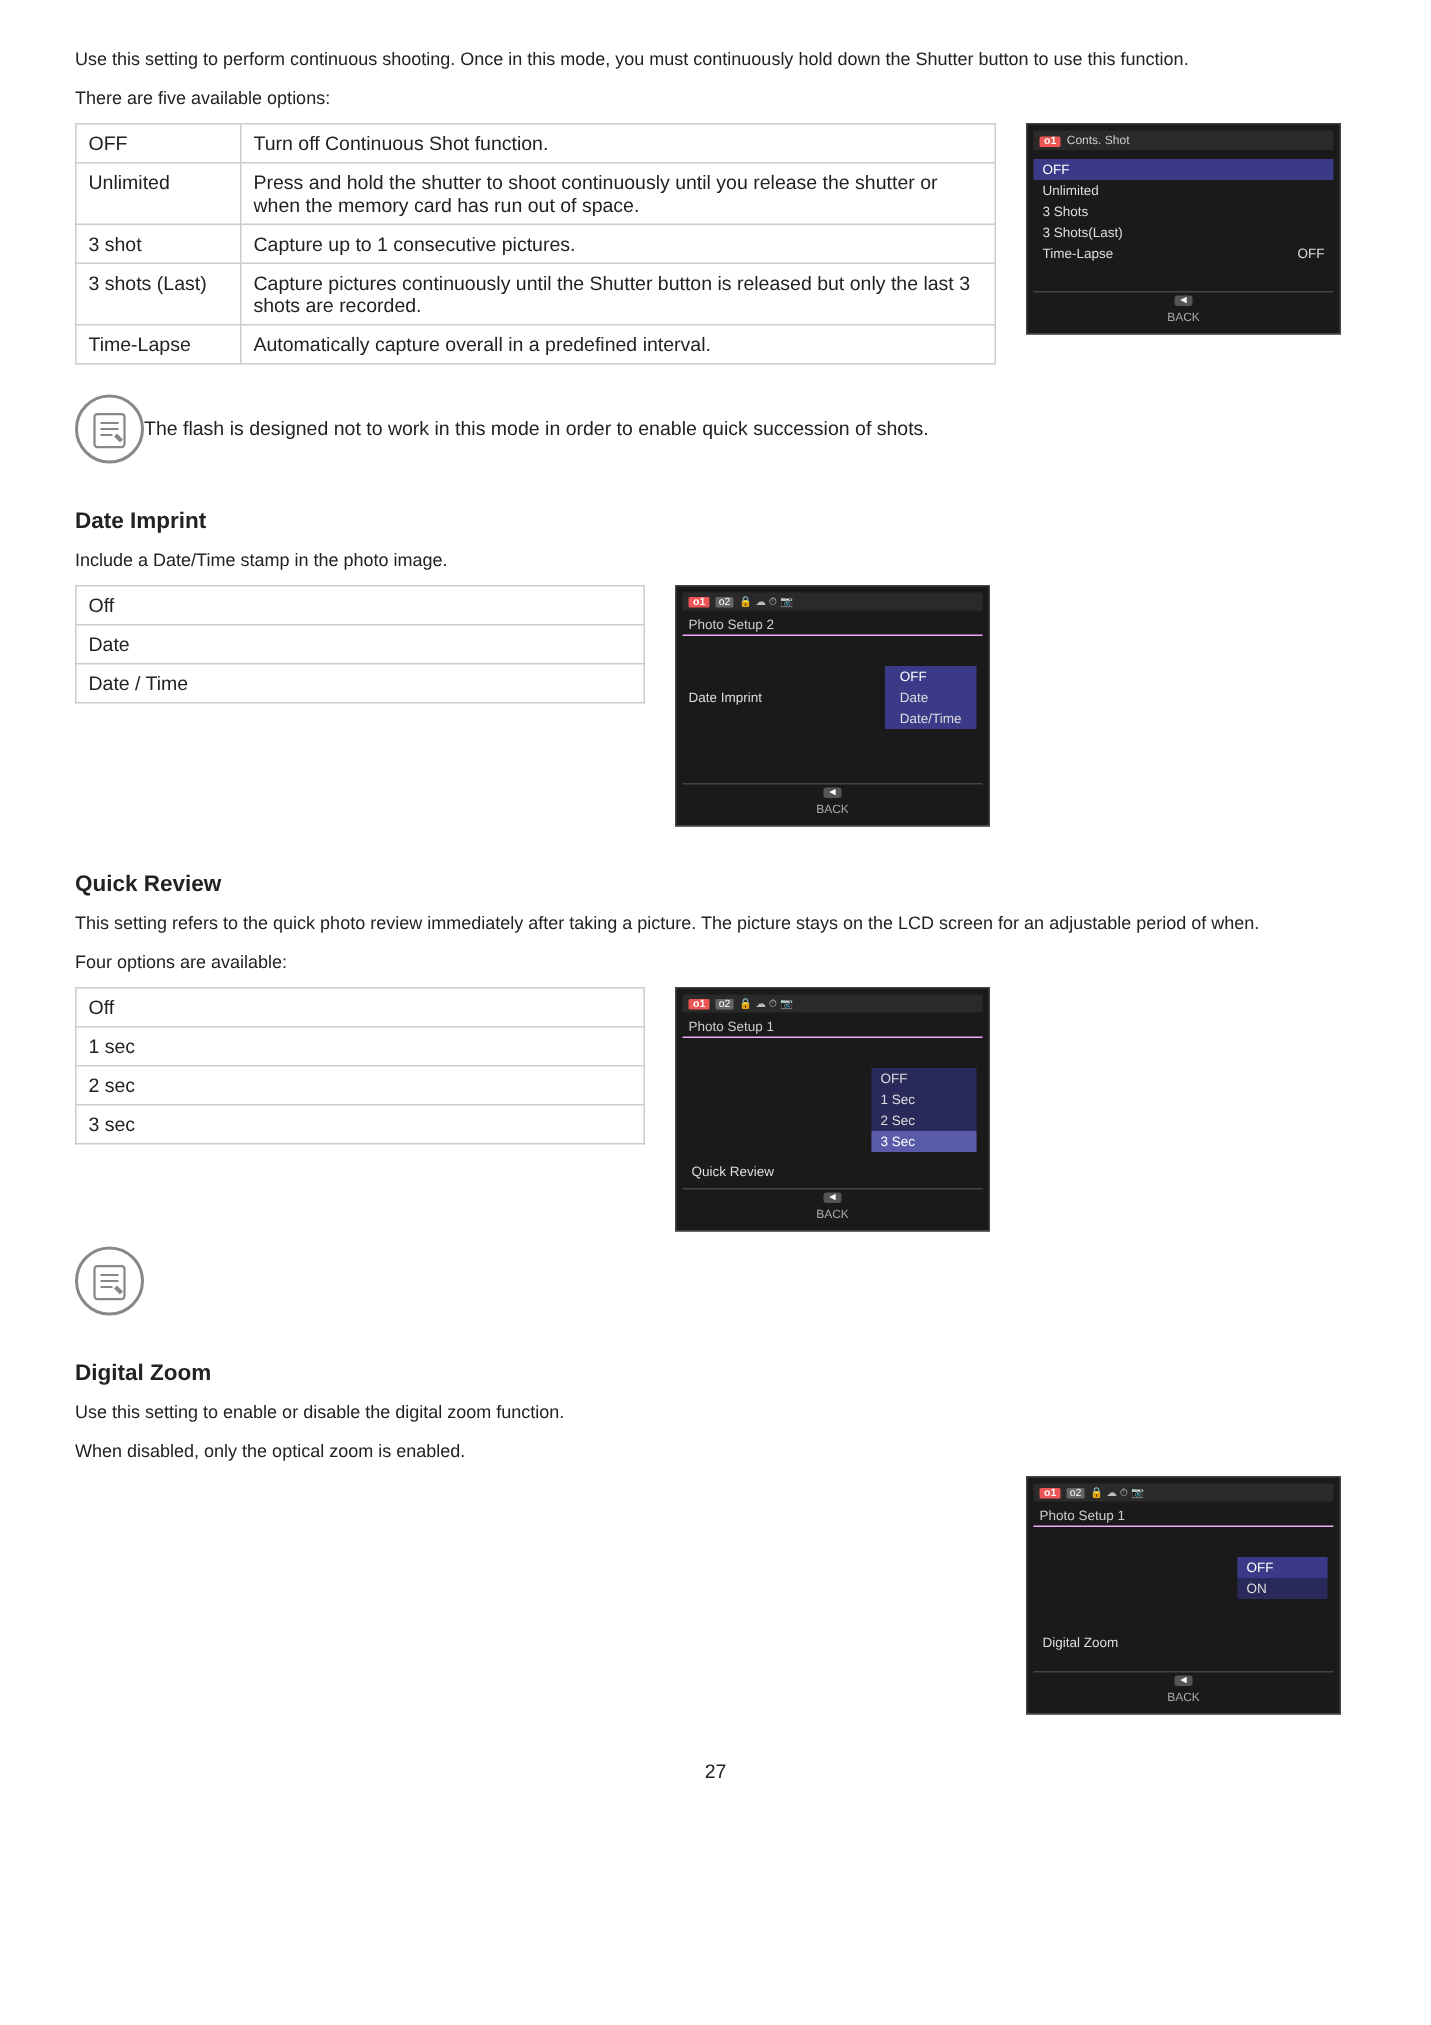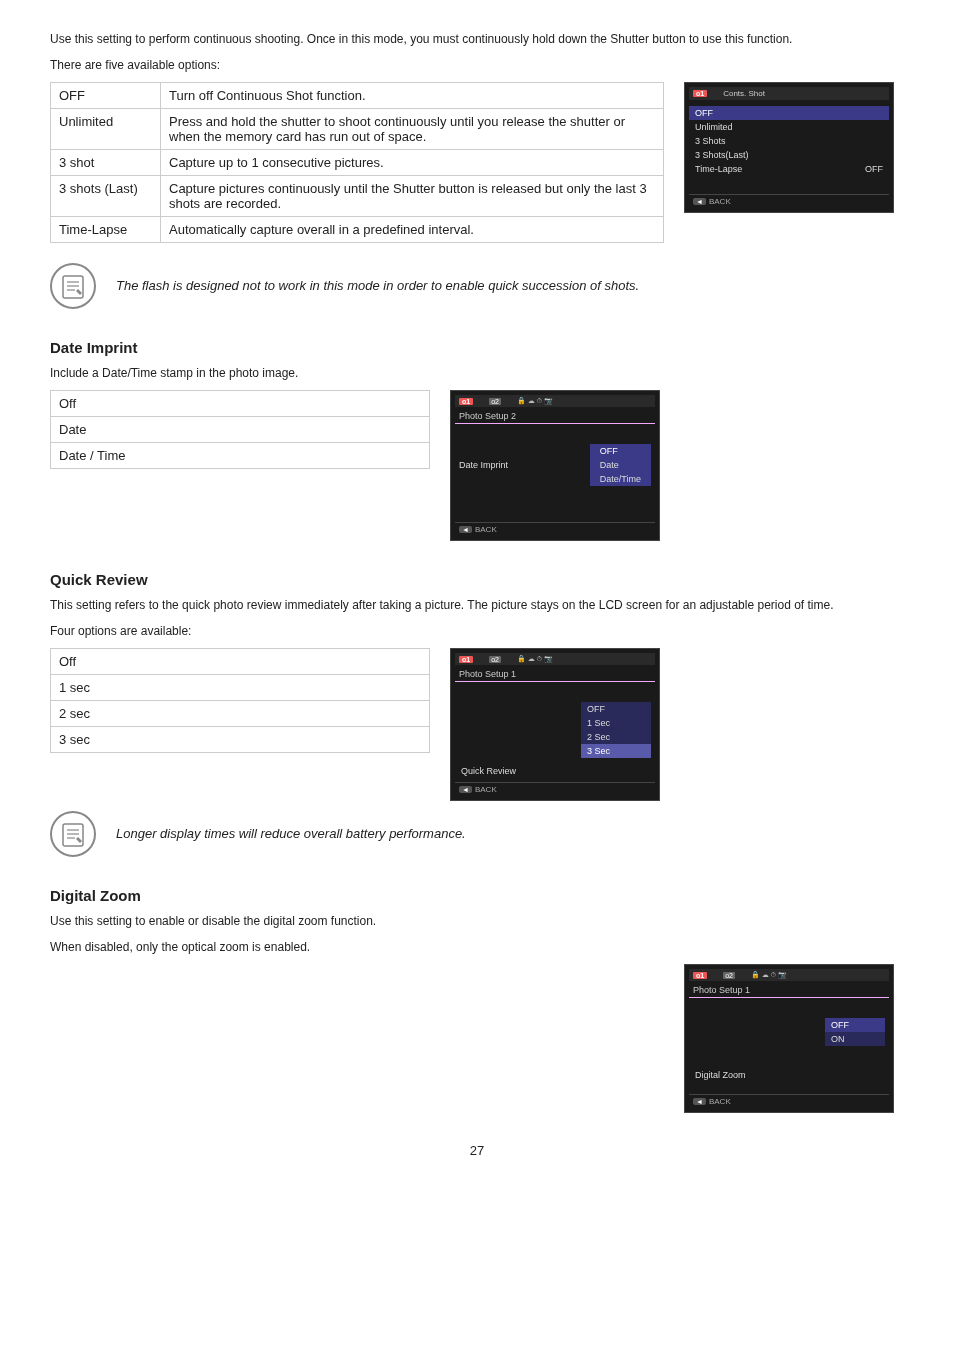--- a/index.html
+++ b/index.html
@@ -68,23 +68,22 @@
     }
     table.simple td {
       border: 1px solid #ccc;
       padding: 5px 8px;
       font-size: 13px;
     }
 
     .note-box {
       display: flex;
       align-items: center;
-      gap: 20px;
+      gap: 0;
       margin: 10px 0 16px 0;
-      font-style: italic;
     }
 
     .note-icon {
       width: 46px;
       height: 46px;
       border: 2px solid #888;
       border-radius: 50%;
       display: flex;
       align-items: center;
       justify-content: center;
@@ -103,22 +102,22 @@
       background: #1a1a1a;
       color: #fff;
       font-size: 9px;
       width: 210px;
       padding: 4px;
       border: 1px solid #444;
     }
 
     .lcd-header {
       display: flex;
-      align-items: center;
-      gap: 14px;
+      align-items: flex-end;
+      gap: 2px;
       background: #2a2a2a;
       padding: 2px 4px;
       margin-bottom: 2px;
       font-size: 8px;
     }
 
     .lcd-icon {
       background: #e55;
       color: #fff;
       padding: 0 3px;
@@ -170,20 +169,21 @@
 
     .lcd-back {
       display: flex;
       align-items: center;
       gap: 3px;
       padding: 2px 4px;
       font-size: 8px;
       color: #aaa;
       border-top: 1px solid #444;
       margin-top: 4px;
+      flex-direction: column;
     }
 
     .lcd-back-btn {
       background: #555;
       color: #fff;
       font-size: 7px;
       padding: 0 3px;
       border-radius: 2px;
     }
 
@@ -322,21 +322,21 @@
           <span class="lcd-back-btn">◄</span>
           <span>BACK</span>
         </div>
       </div>
     </div>
   </div>
 </div>
 
 <div class="section">
   <h2>Quick Review</h2>
-  <p>This setting refers to the quick photo review immediately after taking a picture. The picture stays on the LCD screen for an adjustable period of time.</p>
+  <p>This setting refers to the quick photo review immediately after taking a picture. The picture stays on the LCD screen for an adjustable period of when.</p>
   <p>Four options are available:</p>
 
   <div class="quick-review-section">
     <div>
       <table class="simple">
         <tbody>
           <tr>
             <td>Off</td>
           </tr>
           <tr>
@@ -380,21 +380,20 @@
   <div class="note-box">
     <div class="note-icon">
       <svg width="28" height="28" viewBox="0 0 28 28">
         <rect x="4" y="4" width="20" height="22" rx="2" fill="none" stroke="#888" stroke-width="1.5"></rect>
         <line x1="8" y1="10" x2="20" y2="10" stroke="#888" stroke-width="1.2"></line>
         <line x1="8" y1="14" x2="20" y2="14" stroke="#888" stroke-width="1.2"></line>
         <line x1="8" y1="18" x2="16" y2="18" stroke="#888" stroke-width="1.2"></line>
         <path d="M19 17 L23 21 L21 23 L17 19 Z" fill="#888"></path>
       </svg>
     </div>
-    <span class="note-text">Longer display times will reduce overall battery performance.</span>
   </div>
 </div>
 
 <div class="section">
   <h2>Digital Zoom</h2>
   <p>Use this setting to enable or disable the digital zoom function.</p>
   <p>When disabled, only the optical zoom is enabled.</p>
 
   <div class="quick-review-section">
     <div style="flex:1;">

